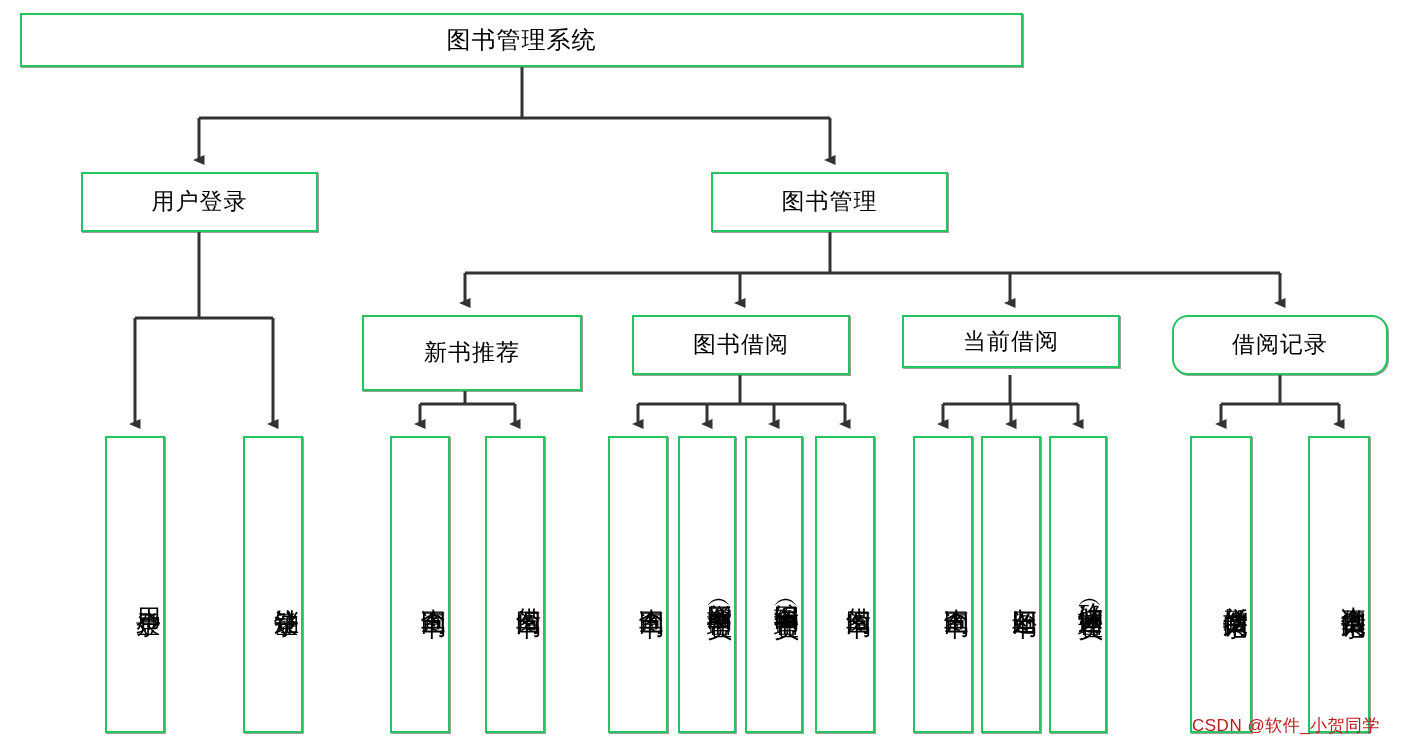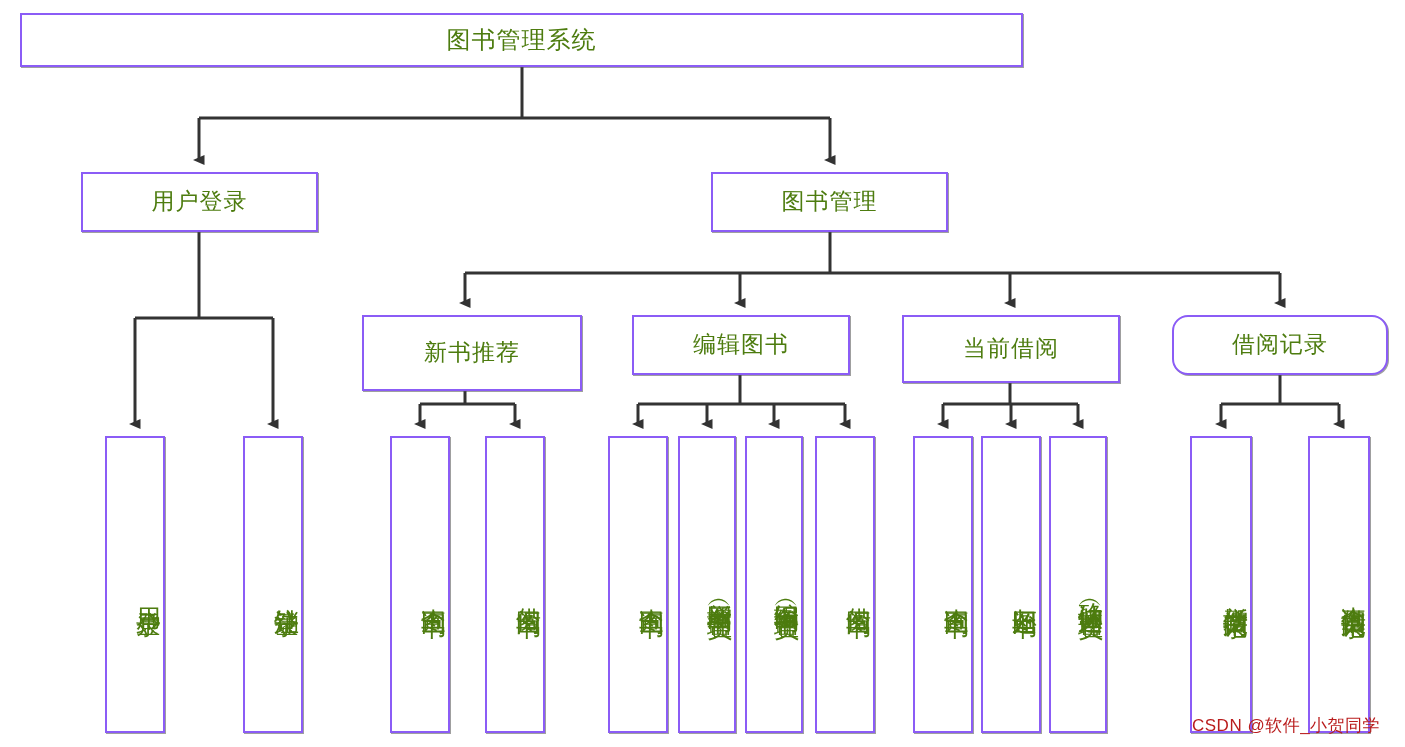--- a/index.html
+++ b/index.html
@@ -21,26 +21,26 @@
     position: absolute;
     left: 0;
     top: 0;
     width: 1405px;
     height: 747px;
   }
   .node {
     position: absolute;
     box-sizing: border-box;
     background: #ffffff;
-    border: 2px solid #8b5cf6;
+    border: 2px solid #22c55e;
     box-shadow: 1px 1px 0 0 rgba(80,80,80,0.55);
     display: flex;
     align-items: center;
     justify-content: center;
-    color: #4d7c0f;
+    color: #000000;
     z-index: 2;
   }
   .node.horiz {
     font-size: 23px;
     letter-spacing: 1px;
     line-height: 1.1;
   }
   .node.vert {
     writing-mode: vertical-rl;
     text-orientation: upright;
@@ -122,22 +122,22 @@
       <path d="M1339,404 L1339,424" marker-end="url(#arrow)"></path>
     </g>
   </svg>
 
   <div class="node horiz root" style="left: 20px; top: 13px; width: 1003px; height: 54px;">图书管理系统</div>
 
   <div class="node horiz" style="left: 81px; top: 172px; width: 237px; height: 60px;">用户登录</div>
   <div class="node horiz" style="left: 711px; top: 172px; width: 237px; height: 60px;">图书管理</div>
 
   <div class="node horiz" style="left: 362px; top: 315px; width: 220px; height: 76px;">新书推荐</div>
-  <div class="node horiz" style="left: 632px; top: 315px; width: 218px; height: 60px;">编辑图书</div>
-  <div class="node horiz" style="left: 902px; top: 315px; width: 218px; height: 68px;">当前借阅</div>
+  <div class="node horiz" style="left: 632px; top: 315px; width: 218px; height: 60px;">图书借阅</div>
+  <div class="node horiz" style="left: 902px; top: 315px; width: 218px; height: 53px;">当前借阅</div>
   <div class="node horiz" style="left: 1172px; top: 315px; width: 216px; height: 60px; border-radius: 16px;">借阅记录</div>
 
   <div class="node vert" style="left: 105px; top: 436px; width: 60px; height: 297px;">用户登录</div>
   <div class="node vert" style="left: 243px; top: 436px; width: 60px; height: 297px;">注销登录</div>
   <div class="node vert" style="left: 390px; top: 436px; width: 60px; height: 297px;">查询图书</div>
   <div class="node vert" style="left: 485px; top: 436px; width: 60px; height: 297px;">借阅图书</div>
   <div class="node vert" style="left: 608px; top: 436px; width: 60px; height: 297px;">查询图书</div>
   <div class="node vert" style="left: 678px; top: 436px; width: 58px; height: 297px;">新增图书（管理员）</div>
   <div class="node vert" style="left: 745px; top: 436px; width: 58px; height: 297px;">编辑图书（管理员）</div>
   <div class="node vert" style="left: 815px; top: 436px; width: 60px; height: 297px;">借阅图书</div>

